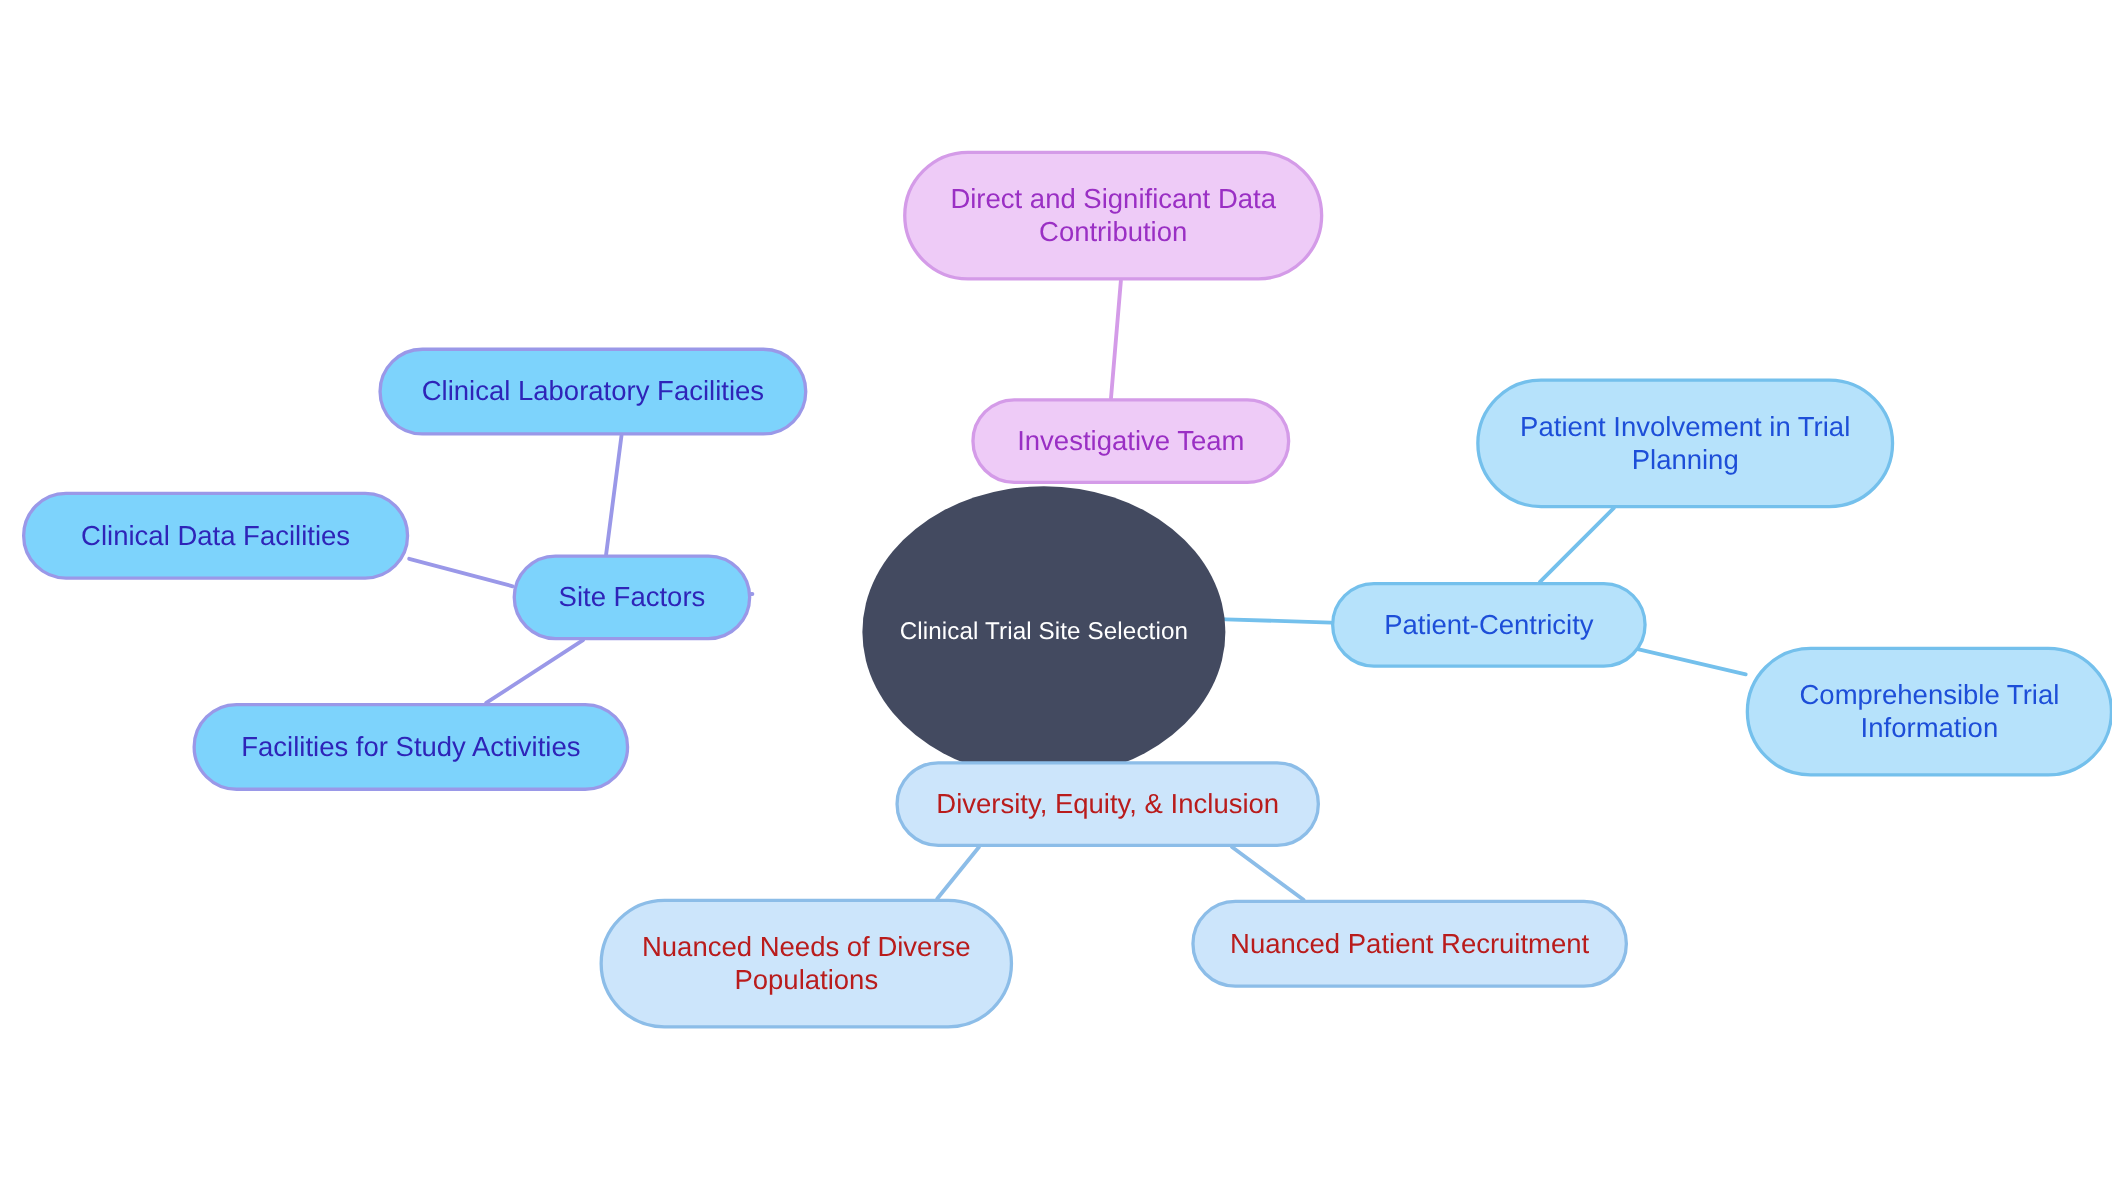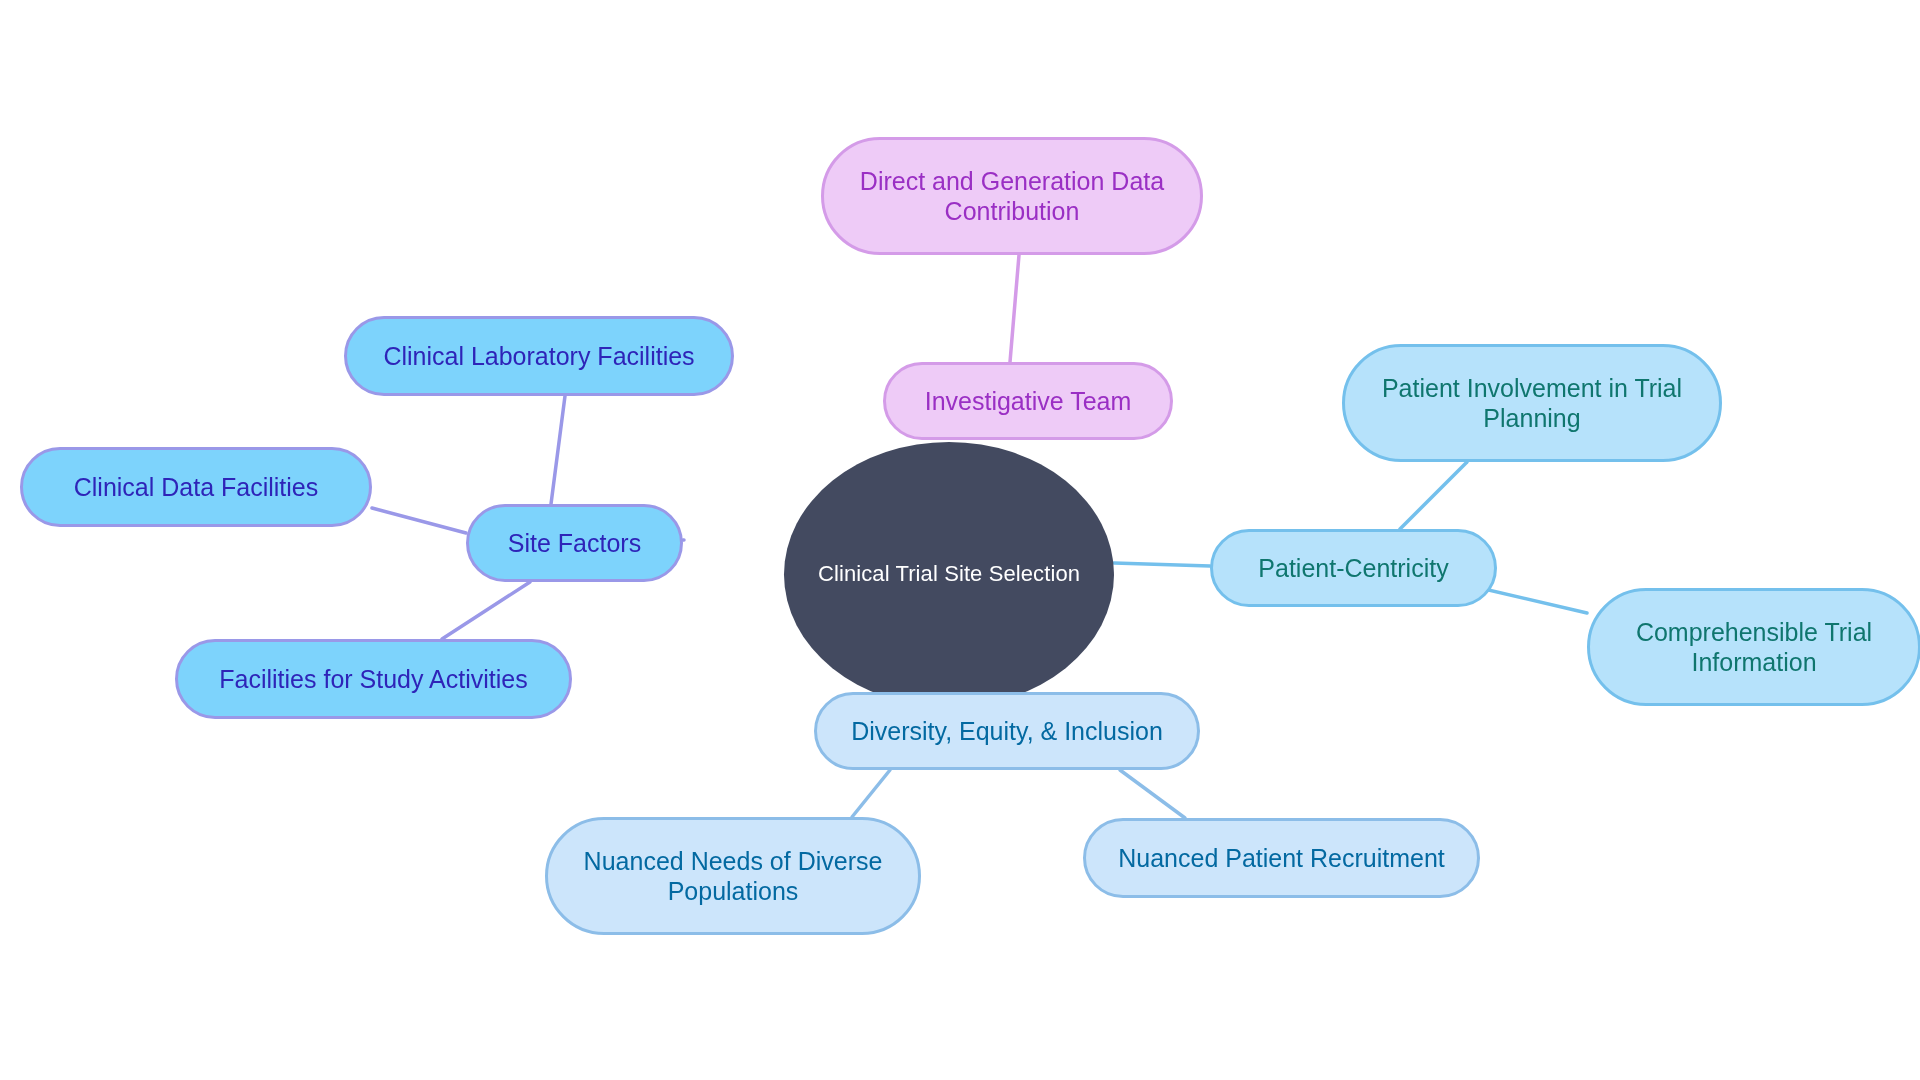--- a/index.html
+++ b/index.html
@@ -70,27 +70,27 @@
   .theme-purple {
     background: #EECBF7;
     border-color: #D49BE8;
     color: #9A2FC4;
   }
 
   
   .theme-blue {
     background: #B6E2FB;
     border-color: #74C0EC;
-    color: #0f766e;
+    color: #1d4ed8;
   }
 
   .theme-blue-soft {
     background: #CCE5FB;
     border-color: #8CBDE8;
-    color: #0369a1;
+    color: #b91c1c;
   }
 </style>
 </head>
 <body>
 
 <div id="mindmap-canvas">
 
   <svg id="edge-layer" viewBox="0 0 1920 1080">
       <line x1="684" y1="540" x2="683" y2="540" stroke="#9A98E8" stroke-width="3.5" stroke-linecap="round"></line>
       <line x1="905" y1="420" x2="935" y2="402" stroke="#D49BE8" stroke-width="3.5" stroke-linecap="round"></line>
@@ -124,21 +124,21 @@
 
   <div class="node node-pill theme-violet" id="node-facilities-for-study-activities" style="left: 175px; top: 639px; width: 397px; height: 80px;">
     <span>Facilities for Study Activities</span>
   </div>
 
   <div class="node node-pill theme-purple" id="node-investigative-team" style="left: 883px; top: 362px; width: 290px; height: 78px;">
     <span>Investigative Team</span>
   </div>
 
   <div class="node node-pill theme-purple" id="node-direct-and-significant-data-contribution" style="left: 821px; top: 137px; width: 382px; height: 118px;">
-    <span>Direct and Generation Data
+    <span>Direct and Significant Data
 Contribution</span>
   </div>
 
   <div class="node node-pill theme-blue" id="node-patient-centricity" style="left: 1210px; top: 529px; width: 287px; height: 78px;">
     <span>Patient-Centricity</span>
   </div>
 
   <div class="node node-pill theme-blue" id="node-patient-involvement-in-trial-planning" style="left: 1342px; top: 344px; width: 380px; height: 118px;">
     <span>Patient Involvement in Trial
 Planning</span>

